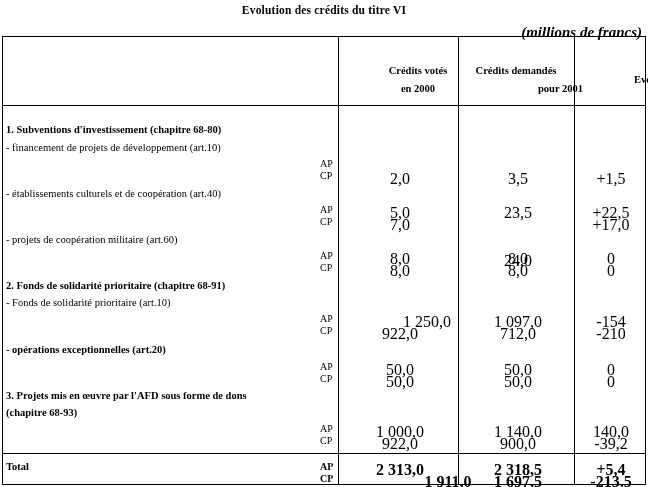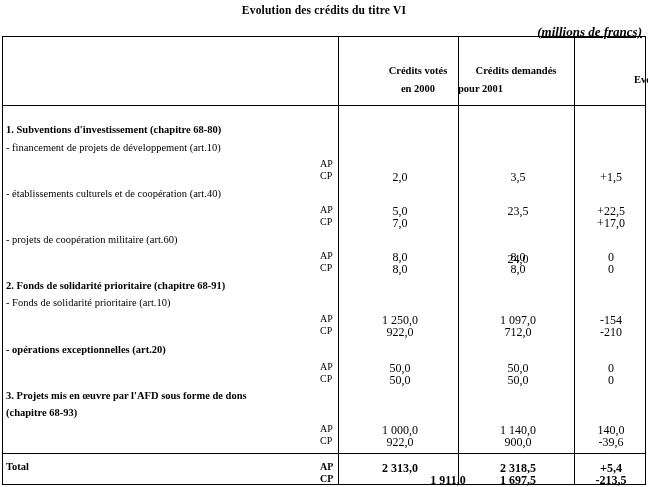--- a/index.html
+++ b/index.html
@@ -27,24 +27,23 @@
     width: 648px;
     text-align: center;
     font-size: 11.5px;
     font-weight: bold;
     letter-spacing: 0.2px;
   }
   .units-note {
     position: absolute;
     top: 24px;
     right: 6px;
-    font-size: 13px;
+    font-size: 15px;
     font-style: italic;
     font-weight: bold;
-    text-decoration: underline;
   }
 
   
   .grid {
     position: absolute;
     left: 2px;
     top: 36px;
     width: 644px;
     height: 449px;
   }
@@ -73,21 +72,21 @@
   }
   .txt {
     position: absolute;
     font-size: 10.5px;
     white-space: nowrap;
   }
   .txt.b { font-weight: bold; }
   .txt.small { font-size: 10px; }
   .cnum {
     position: absolute;
-    font-size: 12px;
+    font-size: 16px;
     text-align: center;
   }
   .w-v2000 { left: 338px; width: 120px; }
   .w-d2001 { left: 458px; width: 116px; }
   .w-evo   { left: 574px; width: 70px; }
 </style>
 </head>
 <body>
 
 <div class="page">
@@ -103,21 +102,21 @@
     <div class="vline" style="left:572px;"></div>
 
     <div class="hline" style="top:69px;"></div>
 
     <div class="hline" style="top:417px;"></div>
 
     <div class="txt b" style="left:356px; top:29px; width:120px; text-align:center;">Crédits votés</div>
     <div class="txt b" style="left:356px; top:47px; width:120px; text-align:center;">en 2000</div>
 
     <div class="txt b" style="left:456px; top:29px; width:116px; text-align:center;">Crédits demandés</div>
-    <div class="txt b" style="left:456px; top:47px; width:116px; text-align:left;">pour 2001</div>
+    <div class="txt b" style="left:456px; top:47px; width:116px; text-align:right;padding-left:9px;">pour 2001</div>
 
     <div class="txt b" style="left:572px; top:38px; width:72px; text-align:center;padding-left:46px;">Evolution</div>
 
     <div class="txt b" style="left:4px; top:88px;">1. Subventions d'investissement (chapitre 68-80)</div>
 
     <div class="txt" style="left:4px; top:106px;">- financement de projets de développement (art.10)</div>
 
     <div class="txt small" style="left:318px; top:122px;">AP</div>
     <div class="cnum w-v2000" style="top:122px;"></div>
     <div class="cnum w-d2001" style="top:122px;"></div>
@@ -150,21 +149,21 @@
     <div class="txt small" style="left:318px; top:226px;">CP</div>
     <div class="cnum w-v2000" style="top:226px;">8,0</div>
     <div class="cnum w-d2001" style="top:226px;">8,0</div>
     <div class="cnum w-evo" style="top:226px;">0</div>
 
     <div class="txt b" style="left:4px; top:244px;">2. Fonds de solidarité prioritaire (chapitre 68-91)</div>
 
     <div class="txt" style="left:4px; top:261px;">- Fonds de solidarité prioritaire (art.10)</div>
 
     <div class="txt small" style="left:318px; top:277px;">AP</div>
-    <div class="cnum w-v2000" style="top:277px;">1 250,0</div>
+    <div class="cnum w-v2000" style="top:277px;padding-left:27px;">1 250,0</div>
     <div class="cnum w-d2001" style="top:277px;">1 097,0</div>
     <div class="cnum w-evo" style="top:277px;">-154</div>
 
     <div class="txt small" style="left:318px; top:289px;">CP</div>
     <div class="cnum w-v2000" style="top:289px;">922,0</div>
     <div class="cnum w-d2001" style="top:289px;">712,0</div>
     <div class="cnum w-evo" style="top:289px;">-210</div>
 
     <div class="txt b" style="left:4px; top:308px;">- opérations exceptionnelles (art.20)</div>
 
@@ -182,21 +181,21 @@
     <div class="txt b" style="left:4px; top:371px;">(chapitre 68-93)</div>
 
     <div class="txt small" style="left:318px; top:387px;">AP</div>
     <div class="cnum w-v2000" style="top:387px;">1 000,0</div>
     <div class="cnum w-d2001" style="top:387px;">1 140,0</div>
     <div class="cnum w-evo" style="top:387px;">140,0</div>
 
     <div class="txt small" style="left:318px; top:399px;">CP</div>
     <div class="cnum w-v2000" style="top:399px;">922,0</div>
     <div class="cnum w-d2001" style="top:399px;">900,0</div>
-    <div class="cnum w-evo" style="top:399px;">-39,6</div>
+    <div class="cnum w-evo" style="top:399px;">-39,2</div>
 
     <div class="txt b" style="left:4px; top:425px;">Total</div>
 
     <div class="txt b small" style="left:318px; top:425px;">AP</div>
     <div class="cnum w-v2000 txt-b" style="top:425px; font-weight:bold;">2 313,0</div>
     <div class="cnum w-d2001" style="top:425px; font-weight:bold;">2 318,5</div>
     <div class="cnum w-evo" style="top:425px; font-weight:bold;">+5,4</div>
 
     <div class="txt b small" style="left:318px; top:437px;">CP</div>
     <div class="cnum w-v2000" style="top:437px; font-weight:bold;margin-left:48px;">1 911,0</div>

